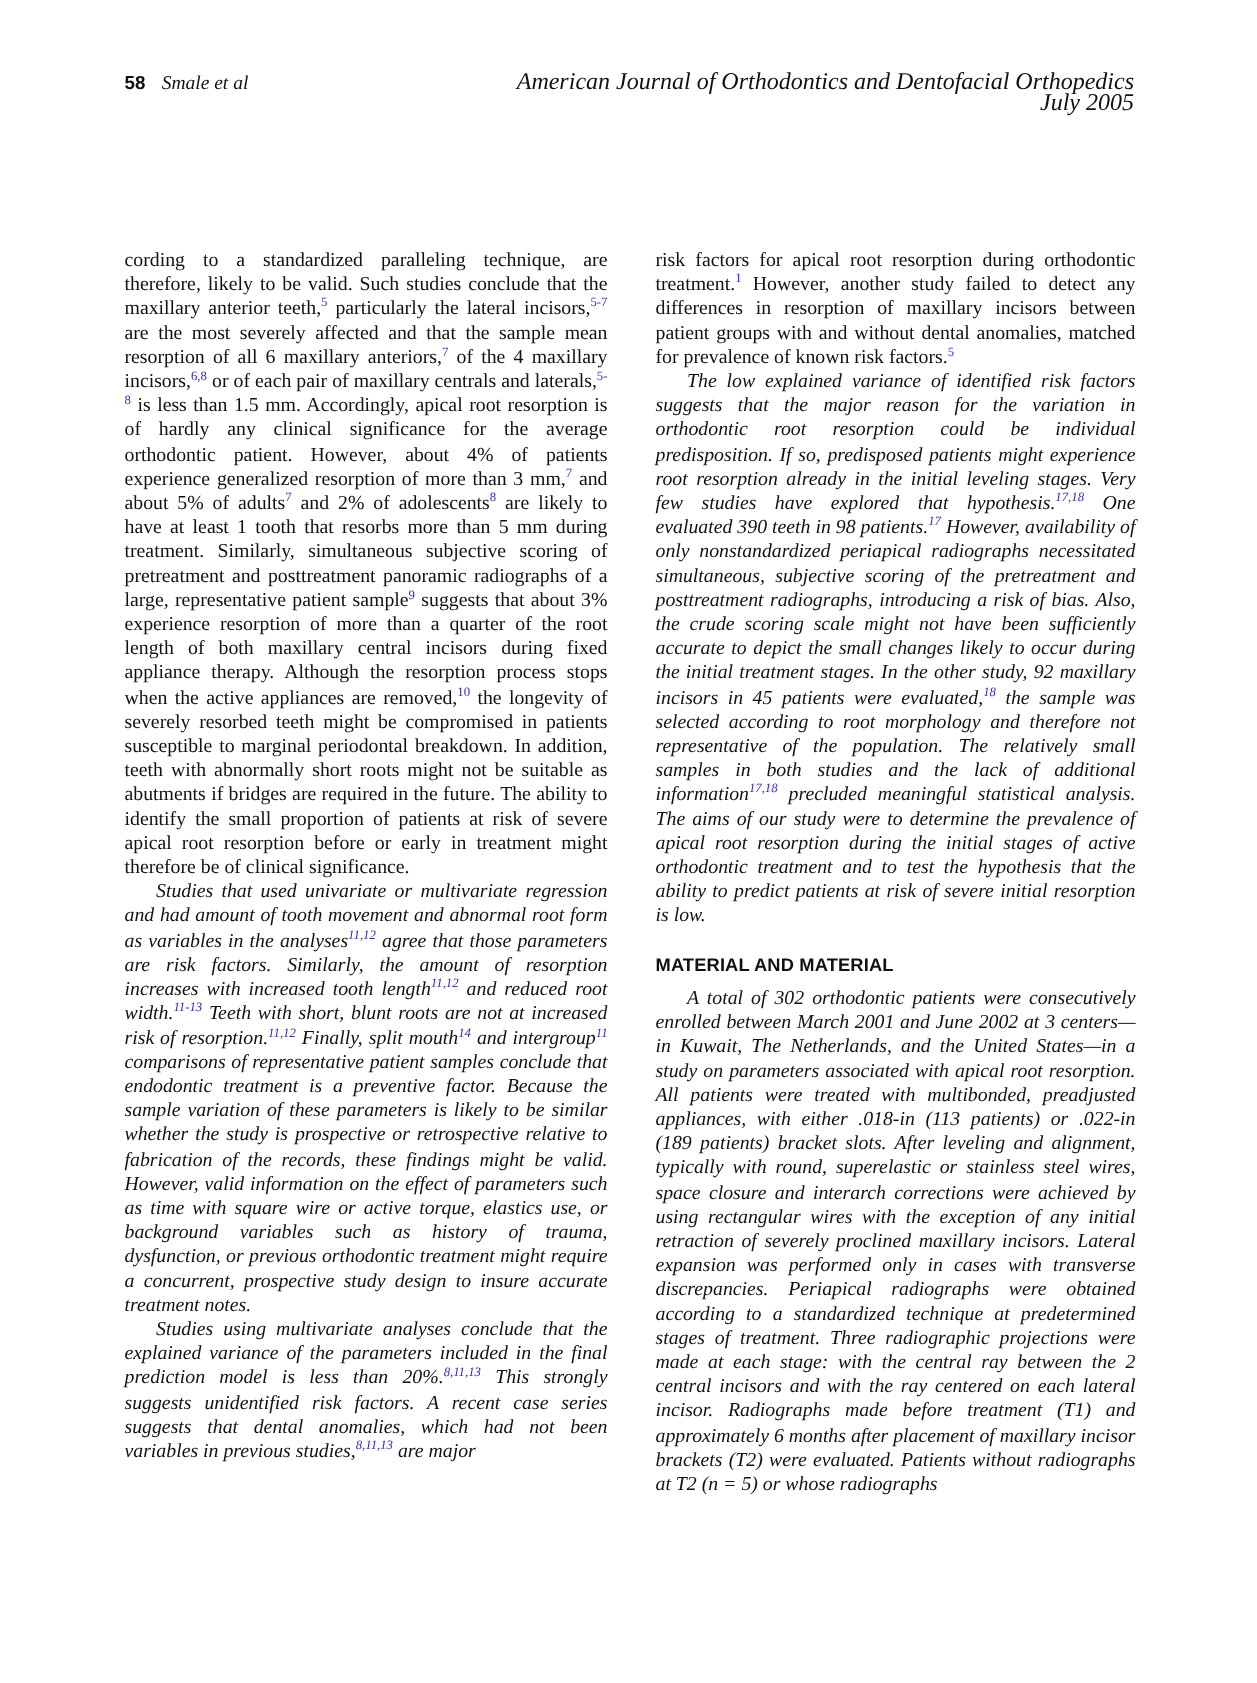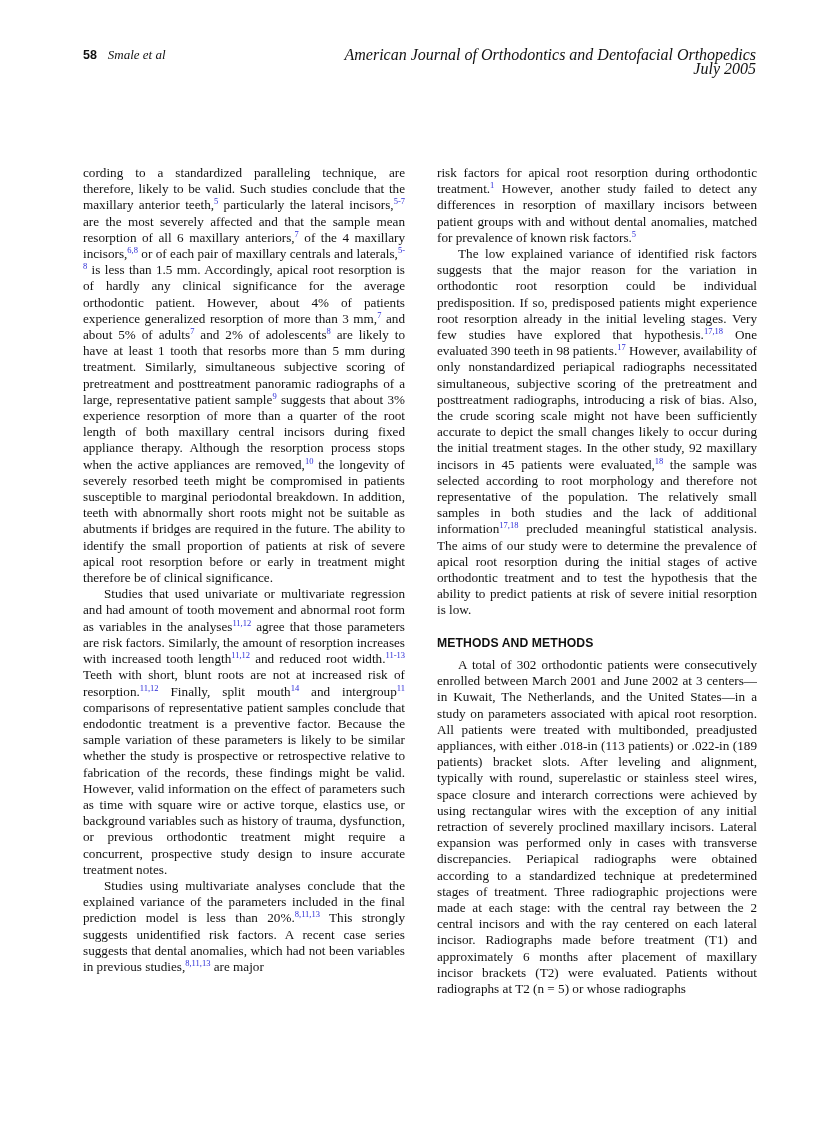--- a/index.html
+++ b/index.html
@@ -9,21 +9,21 @@
     font-family: "Liberation Serif", serif; font-size: 11.5px; color: #111; }
   .rh-left { position: absolute; left: 0; top: 0; }
   .rh-page { font-family: "Liberation Sans", sans-serif; font-weight: bold; font-size: 12.5px; margin-right: 8px; }
   .rh-auth { font-style: italic; font-size: 13px; }
   .rh-right { position: absolute; right: 0; top: 1px; text-align: right; font-style: italic; line-height: 14px; font-size: 16px; }
   .col { position: absolute; top: 125px; font-family: "Liberation Serif", serif; font-size: 13.2px;
     line-height: 16.2px; color: #111; text-align: justify; hyphens: none; margin-top: 40px; }
   .col-left { left: 83px; width: 322px; }
   .col-right { left: 437px; width: 320px; }
   .col p { margin: 0; text-indent: 0; }
-  .col p.ind { text-indent: 21px; }
+  .col p.ind { text-indent: 21px; font-style: italic; }
   sup.ref { color: #2b2bd6; font-size: 8.5px; line-height: 0; vertical-align: 5px; }
   h2.sec { font-family: "Liberation Sans", sans-serif; font-weight: bold; font-size: 12.2px;
     margin: 16px 0 6px 0; letter-spacing: 0.1px; color: #111; }
 </style>
 </head>
 <body>
 
 <div class="page">
 
   <div class="running-head">
@@ -43,19 +43,19 @@
         <p class="ind">Studies that used univariate or multivariate regression and had amount of tooth movement and abnormal root form as variables in the analyses<sup class="ref">11,12</sup> agree that those parameters are risk factors. Similarly, the amount of resorption increases with increased tooth length<sup class="ref">11,12</sup> and reduced root width.<sup class="ref">11-13</sup> Teeth with short, blunt roots are not at increased risk of resorption.<sup class="ref">11,12</sup> Finally, split mouth<sup class="ref">14</sup> and intergroup<sup class="ref">11</sup> comparisons of representative patient samples conclude that endodontic treatment is a preventive factor. Because the sample variation of these parameters is likely to be similar whether the study is prospective or retrospective relative to fabrication of the records, these findings might be valid. However, valid information on the effect of parameters such as time with square wire or active torque, elastics use, or background variables such as history of trauma, dysfunction, or previous orthodontic treatment might require a concurrent, prospective study design to insure accurate treatment notes.</p>
         <p class="ind">Studies using multivariate analyses conclude that the explained variance of the parameters included in the final prediction model is less than 20%.<sup class="ref">8,11,13</sup> This strongly suggests unidentified risk factors. A recent case series suggests that dental anomalies, which had not been variables in previous studies,<sup class="ref">8,11,13</sup> are major</p>
       </div>
   </div>
 
   <div class="col col-right">
     <div>
         <p>risk factors for apical root resorption during orthodontic treatment.<sup class="ref">1</sup> However, another study failed to detect any differences in resorption of maxillary incisors between patient groups with and without dental anomalies, matched for prevalence of known risk factors.<sup class="ref">5</sup></p>
         <p class="ind">The low explained variance of identified risk factors suggests that the major reason for the variation in orthodontic root resorption could be individual predisposition. If so, predisposed patients might experience root resorption already in the initial leveling stages. Very few studies have explored that hypothesis.<sup class="ref">17,18</sup> One evaluated 390 teeth in 98 patients.<sup class="ref">17</sup> However, availability of only nonstandardized periapical radiographs necessitated simultaneous, subjective scoring of the pretreatment and posttreatment radiographs, introducing a risk of bias. Also, the crude scoring scale might not have been sufficiently accurate to depict the small changes likely to occur during the initial treatment stages. In the other study, 92 maxillary incisors in 45 patients were evaluated,<sup class="ref">18</sup> the sample was selected according to root morphology and therefore not representative of the population. The relatively small samples in both studies and the lack of additional information<sup class="ref">17,18</sup> precluded meaningful statistical analysis. The aims of our study were to determine the prevalence of apical root resorption during the initial stages of active orthodontic treatment and to test the hypothesis that the ability to predict patients at risk of severe initial resorption is low.</p>
       </div>
-    <h2 class="sec">METHODS AND METHODS</h2>
+    <h2 class="sec">MATERIAL AND MATERIAL</h2>
     <div>
         <p class="ind">A total of 302 orthodontic patients were consecutively enrolled between March 2001 and June 2002 at 3 centers—in Kuwait, The Netherlands, and the United States—in a study on parameters associated with apical root resorption. All patients were treated with multibonded, preadjusted appliances, with either .018-in (113 patients) or .022-in (189 patients) bracket slots. After leveling and alignment, typically with round, superelastic or stainless steel wires, space closure and interarch corrections were achieved by using rectangular wires with the exception of any initial retraction of severely proclined maxillary incisors. Lateral expansion was performed only in cases with transverse discrepancies. Periapical radiographs were obtained according to a standardized technique at predetermined stages of treatment. Three radiographic projections were made at each stage: with the central ray between the 2 central incisors and with the ray centered on each lateral incisor. Radiographs made before treatment (T1) and approximately 6 months after placement of maxillary incisor brackets (T2) were evaluated. Patients without radiographs at T2 (n = 5) or whose radiographs</p>
       </div>
   </div>
 
 </div>
 
 </body></html>

